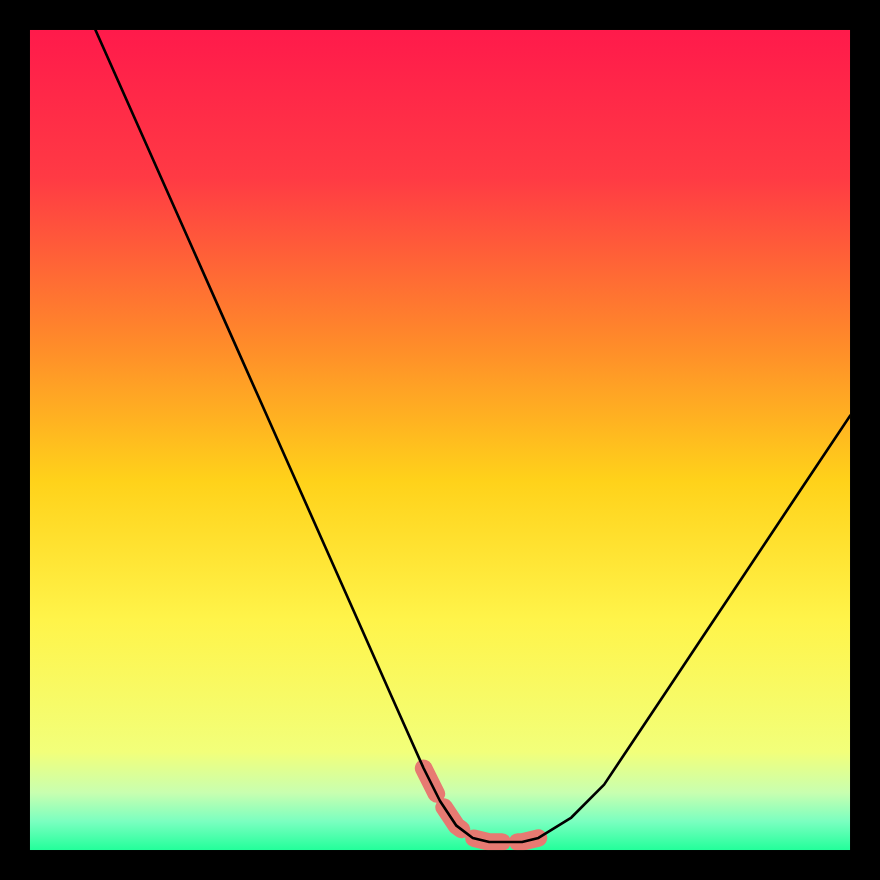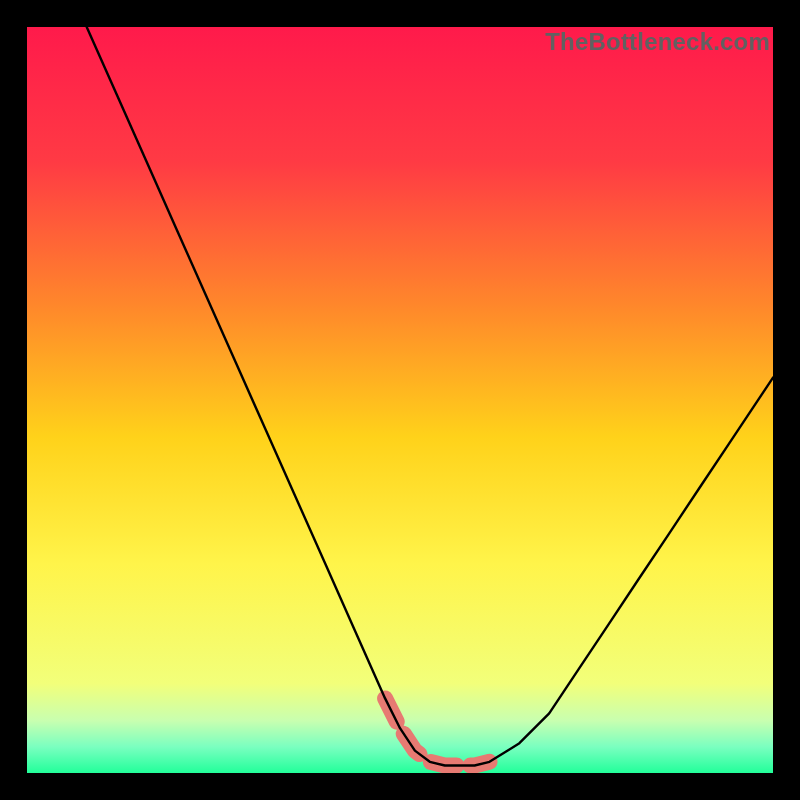--- a/index.html
+++ b/index.html
@@ -55,14 +55,13 @@
             <stop offset="93%" stop-color="#c8ffb0"></stop>
             <stop offset="96.5%" stop-color="#7affc0"></stop>
             <stop offset="100%" stop-color="#22ff9a"></stop>
           </linearGradient>
         </defs>
         <rect x="0" y="0" width="746" height="746" fill="url(#bg)"></rect>
         <path d="M358.1 671.4 L373.0 701.2 L387.9 723.6 L402.8 734.8 L417.8 738.5 L432.7 738.5 L447.6 738.5 L462.5 734.8 " fill="none" stroke="#e77a72" stroke-width="16" stroke-linecap="round" stroke-linejoin="round" stroke-dasharray="26 14"></path>
         <path d="M59.7 0.0 L89.5 67.1 L119.4 134.3 L149.2 201.4 L179.0 268.6 L208.9 335.7 L238.7 402.8 L268.6 470.0 L298.4 537.1 L328.2 604.3 L358.1 671.4 L373.0 701.2 L387.9 723.6 L402.8 734.8 L417.8 738.5 L432.7 738.5 L447.6 738.5 L462.5 734.8 L492.4 716.2 L522.2 686.3 L552.0 641.6 L581.9 596.8 L611.7 552.0 L641.6 507.3 L671.4 462.5 L701.2 417.8 L746.0 350.6 " fill="none" stroke="#000" stroke-width="2.4" stroke-linejoin="round" stroke-linecap="round"></path>
       </svg>
   </div>
-  <div class="watermark">TheBottleneck.com</div>
 </div>
 
 </body></html>

